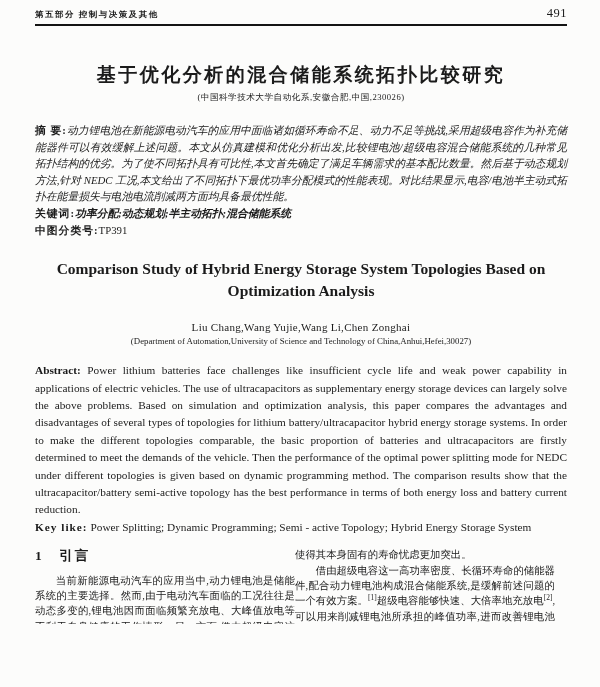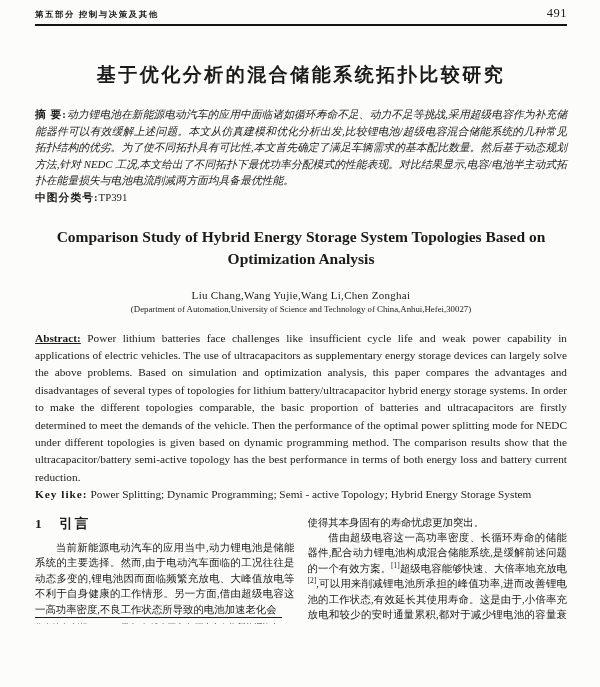--- a/index.html
+++ b/index.html
@@ -27,25 +27,25 @@
   .lbl{font-weight:bold;font-style:normal;letter-spacing:1px;}
   .kw-zh{font-size:10.8px;line-height:16.6px;text-align:justify;}
   .kw-zh .body-it{font-style:italic;font-weight:600;}
   .clc{font-size:10.8px;line-height:16.6px;}
 
   .title-en{margin:20px auto 0;max-width:540px;text-align:center;font-size:15.5px;font-weight:bold;line-height:22px;}
   .authors-en{margin-top:19px;text-align:center;font-size:11px;letter-spacing:.3px;}
   .affil-en{margin-top:3px;text-align:center;font-size:8.8px;}
 
   .abs-en{margin-top:16px;font-size:11.3px;line-height:17.4px;text-align:justify;}
-  .abs-en .lbl{letter-spacing:0;text-decoration:underline;}
+  .abs-en .lbl{letter-spacing:0;}
   .kw-en{font-size:11.3px;line-height:17.4px;text-align:justify;}
 
   
-  .cols{margin-top:11px;display:flex;gap:13px;flex:1;overflow:hidden;}
+  .cols{margin-top:11px;display:flex;flex:1;overflow:hidden;}
   .col{width:260px;font-size:10.4px;line-height:15.4px;text-align:justify;display:flex;flex-direction:column;overflow:hidden;}
   .sec-head{font-size:13.5px;font-weight:bold;margin:1px 0 9px 0;word-spacing:10px;letter-spacing:2px;text-align:left;}
   .para{text-indent:2em;margin:0;}
   .para.cont{text-indent:0;}
   .sup{vertical-align:super;font-size:7.5px;line-height:0;}
   .footnote{margin-top:auto;border-top:1.6px solid #1d1d1d;width:95%;padding-top:4px;
     font-size:8.4px;line-height:11.8px;text-align:justify;}
   .footnote p{margin:0;}
 </style>
 </head>
@@ -53,23 +53,27 @@
 
 <div class="page">
 
   <div class="runhead">
     <span class="sec">第五部分  控制与决策及其他</span>
     <span class="pno">491</span>
   </div>
   <div class="headrule"></div>
 
   <div class="title-zh">基于优化分析的混合储能系统拓扑比较研究</div>
+  <div class="affil-zh">(中国科学技术大学自动化系,安徽合肥,中国,230026)</div>
 
   <div class="abs-zh">
     <span class="lbl">摘 要:</span><span class="body-it">动力锂电池在新能源电动汽车的应用中面临诸如循环寿命不足、动力不足等挑战,采用超级电容作为补充储能器件可以有效缓解上述问题。本文从仿真建模和优化分析出发,比较锂电池/超级电容混合储能系统的几种常见拓扑结构的优劣。为了使不同拓扑具有可比性,本文首先确定了满足车辆需求的基本配比数量。然后基于动态规划方法,针对 NEDC 工况,本文给出了不同拓扑下最优功率分配模式的性能表现。对比结果显示,电容/电池半主动式拓扑在能量损失与电池电流削减两方面均具备最优性能。</span>
+  </div>
+  <div class="kw-zh">
+    <span class="lbl">关键词:</span><span class="body-it">功率分配;动态规划;半主动拓扑;混合储能系统</span>
   </div>
   <div class="clc">
     <span class="lbl">中图分类号:</span><span>TP391</span>
   </div>
 
   <div class="title-en">Comparison Study of Hybrid Energy Storage System Topologies Based on Optimization Analysis</div>
   <div class="authors-en">Liu Chang,Wang Yujie,Wang Li,Chen Zonghai</div>
   <div class="affil-en">(Department of Automation,University of Science and Technology of China,Anhui,Hefei,30027)</div>
 
   <div class="abs-en">

